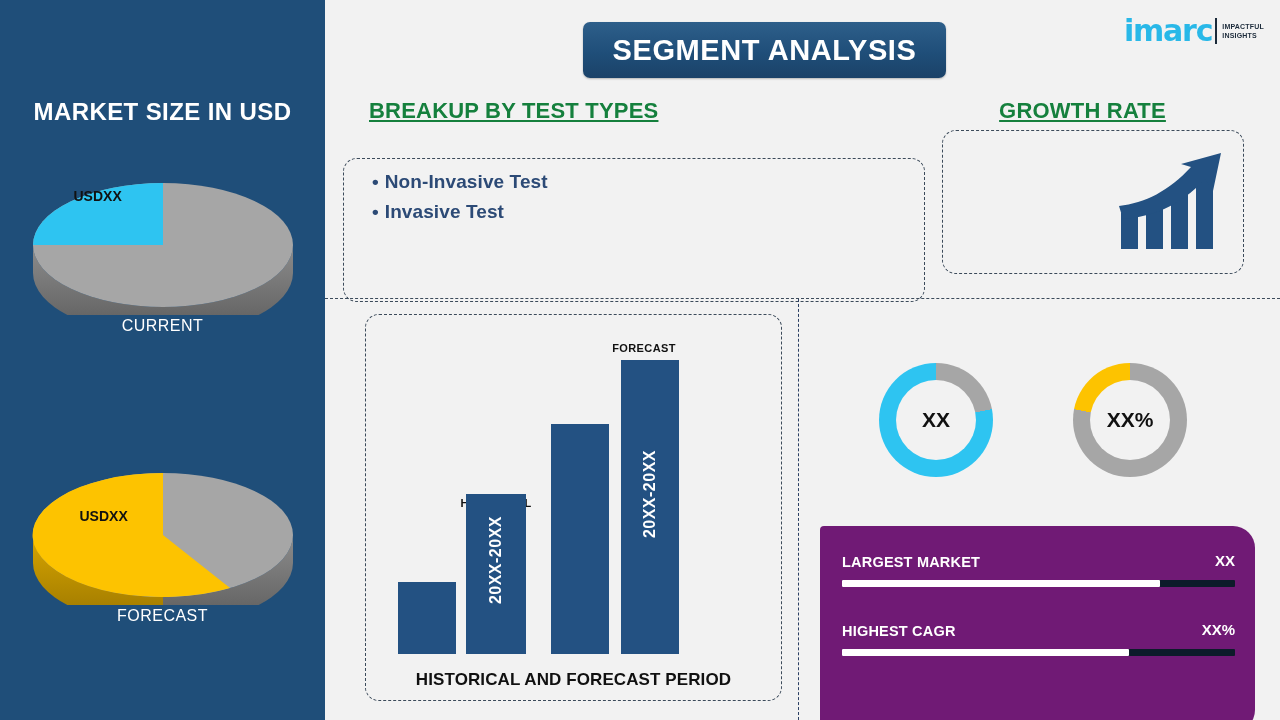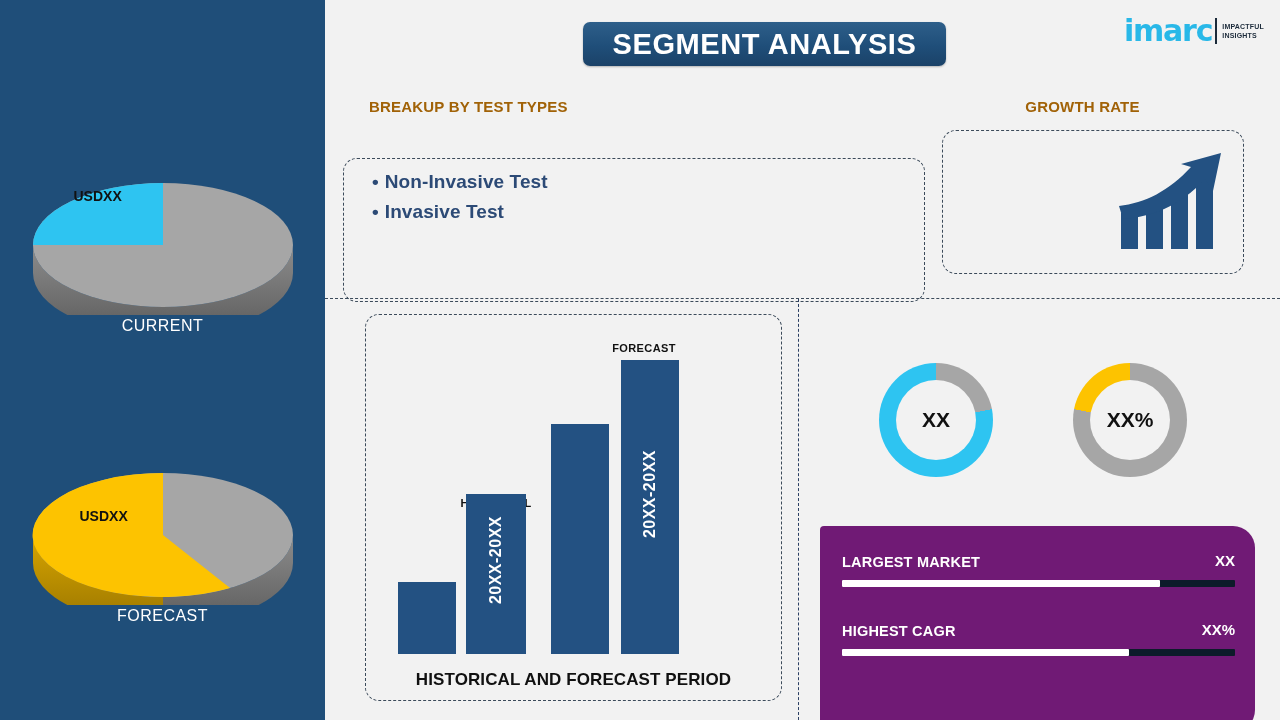--- a/index.html
+++ b/index.html
@@ -31,40 +31,40 @@
     position:absolute;color:#111111;font-size:14px;font-weight:bold;
     z-index:6;pointer-events:none;text-align:right;
   }
 
   
   .main{
     position:absolute;left:325px;top:0;width:955px;height:720px;
     background:#f2f2f2;
   }
   .banner{
-    position:absolute;left:258px;top:22px;width:363px;height:44px;
+    position:absolute;left:258px;top:22px;width:363px;height:56px;
     border-radius:7px;
     background:linear-gradient(180deg,#2e5f8a 0%,#1f4e79 55%,#1b4268 100%);
     display:flex;align-items:center;justify-content:center;
     box-shadow:0 1px 2px rgba(0,0,0,.25);
   }
   .banner-text{
     color:#ffffff;font-size:29px;font-weight:bold;letter-spacing:.6px;
   }
 
   
   .logo{position:absolute;right:16px;top:12px;height:38px;display:flex;align-items:center;}
   .logo-mark{font-size:30px;font-weight:bold;color:#29b8e8;letter-spacing:-1.2px;line-height:1;
              font-family:"DejaVu Sans",sans-serif;}
   .logo-bar{width:2px;height:26px;background:#1b2a3a;margin:0 5px 0 3px;}
   .logo-tag{display:flex;flex-direction:column;justify-content:center;}
   .logo-tag span{font-size:7px;font-weight:bold;color:#1b2a3a;letter-spacing:.2px;line-height:1.35;}
 
   
-  .sec-h{position:absolute;font-size:15px;font-weight:bold;color:#a16207;letter-spacing:.2px;}
+  .sec-h{position:absolute;font-size:22px;font-weight:bold;color:#15803d;letter-spacing:.2px;text-decoration:underline;}
   #h-breakup{left:44px;top:98px;}
   #h-growth{left:605px;top:98px;width:305px;text-align:center;}
 
   .dashbox{
     position:absolute;border:1.6px dashed #3b4a5a;border-radius:14px;background:#f2f2f2;
   }
   #box-breakup{left:18px;top:130px;width:580px;height:142px;margin-top:28px;}
   #box-growth{left:617px;top:130px;width:300px;height:142px;}
 
   .bullets{position:absolute;left:28px;top:12px;}
@@ -131,20 +131,21 @@
     position:relative;height:7px;background:#0d1b2a;margin-top:4px;border-radius:1px;
   }
   .metric-fill{position:absolute;left:0;top:0;height:7px;background:#ffffff;border-radius:1px;}
 </style>
 </head>
 <body>
 
 <div class="canvas">
 
   <div class="sidebar">
+    <div class="sidebar-title">MARKET SIZE IN USD</div>
 
     <div class="pie-wrap current">
       <div class="pie-stage">
         <svg width="270" height="165" viewBox="0 0 270 165">
           <defs>
             <linearGradient id="gSideC" x1="0" y1="0" x2="0" y2="1">
               <stop offset="0%" stop-color="#8c8c8c"></stop>
                 <stop offset="100%" stop-color="#5c5c5c"></stop>
             </linearGradient>
           </defs>

